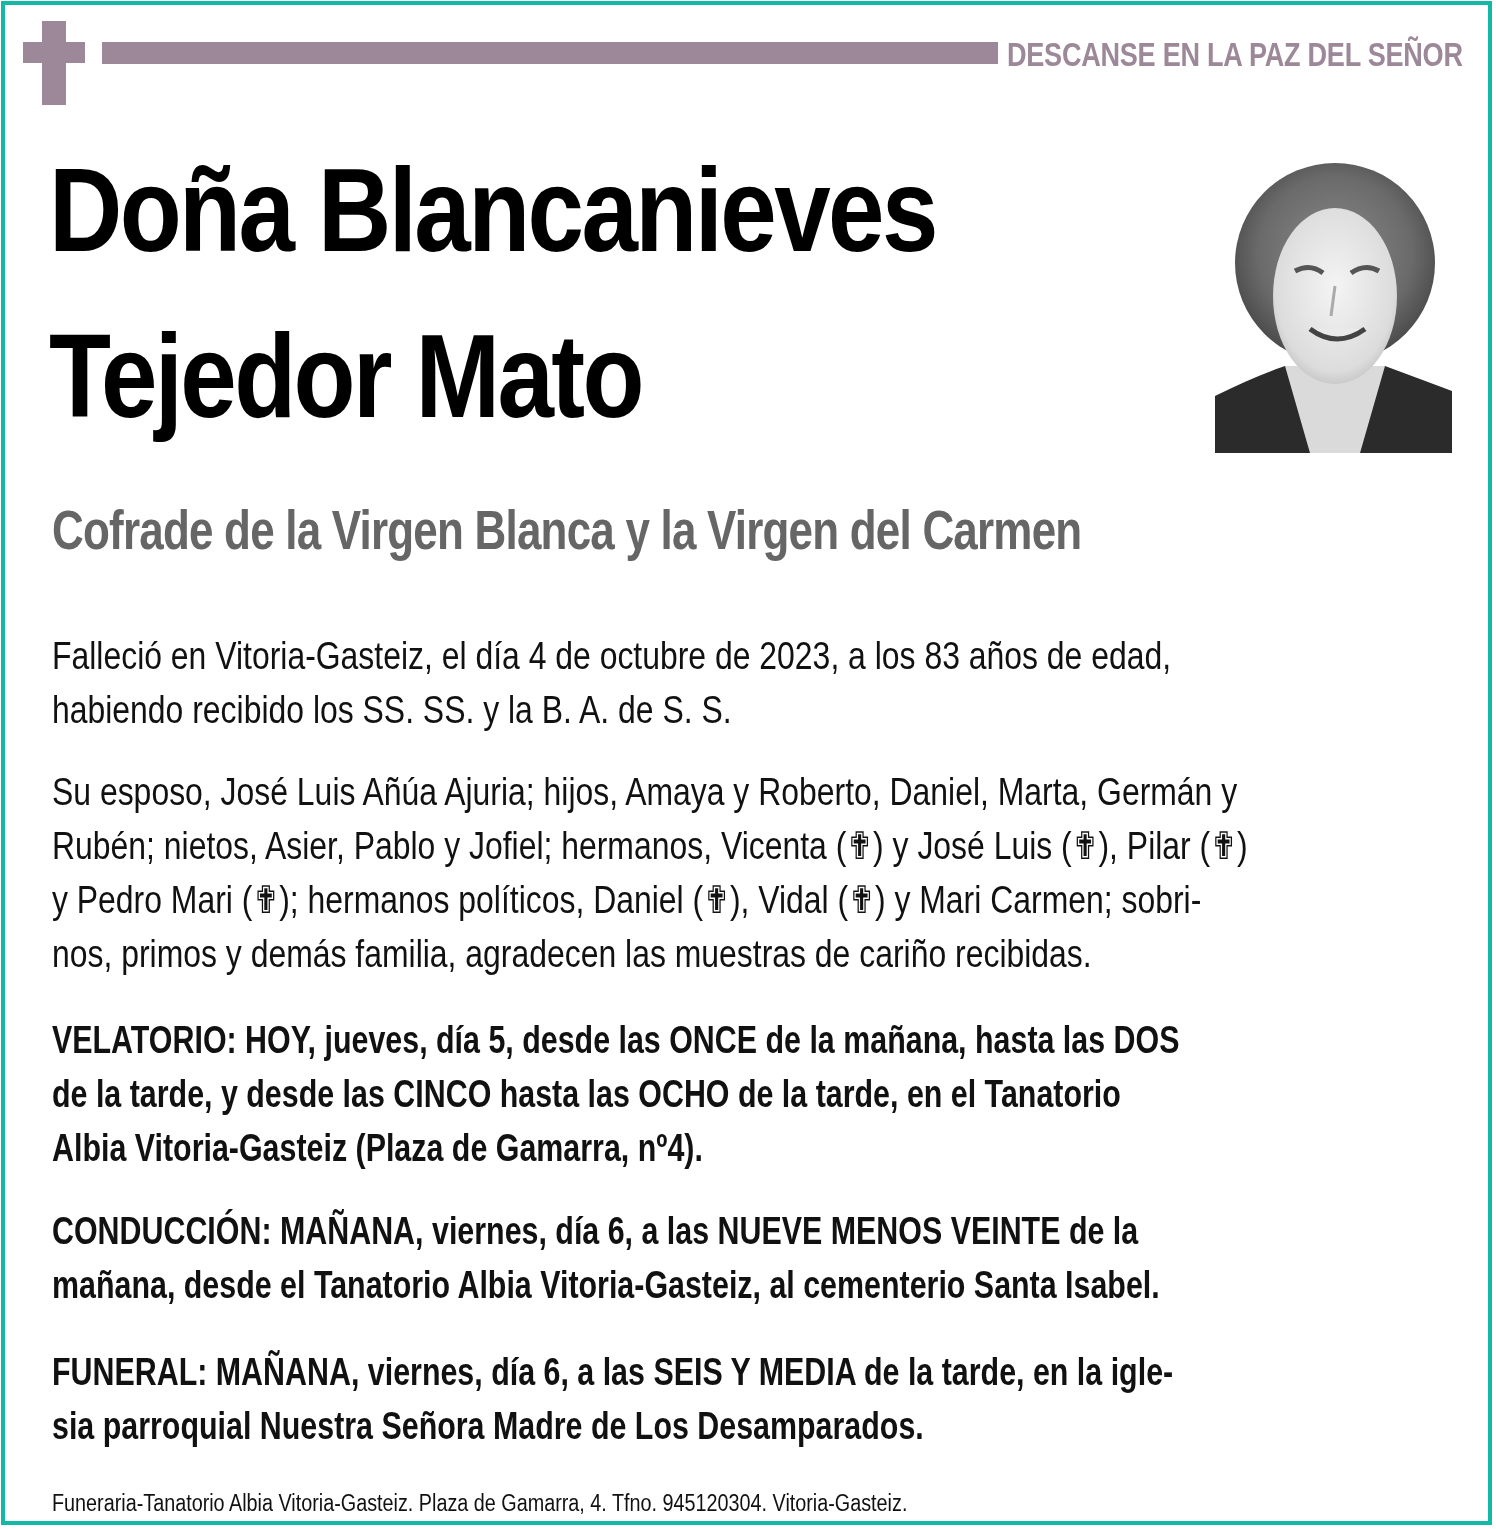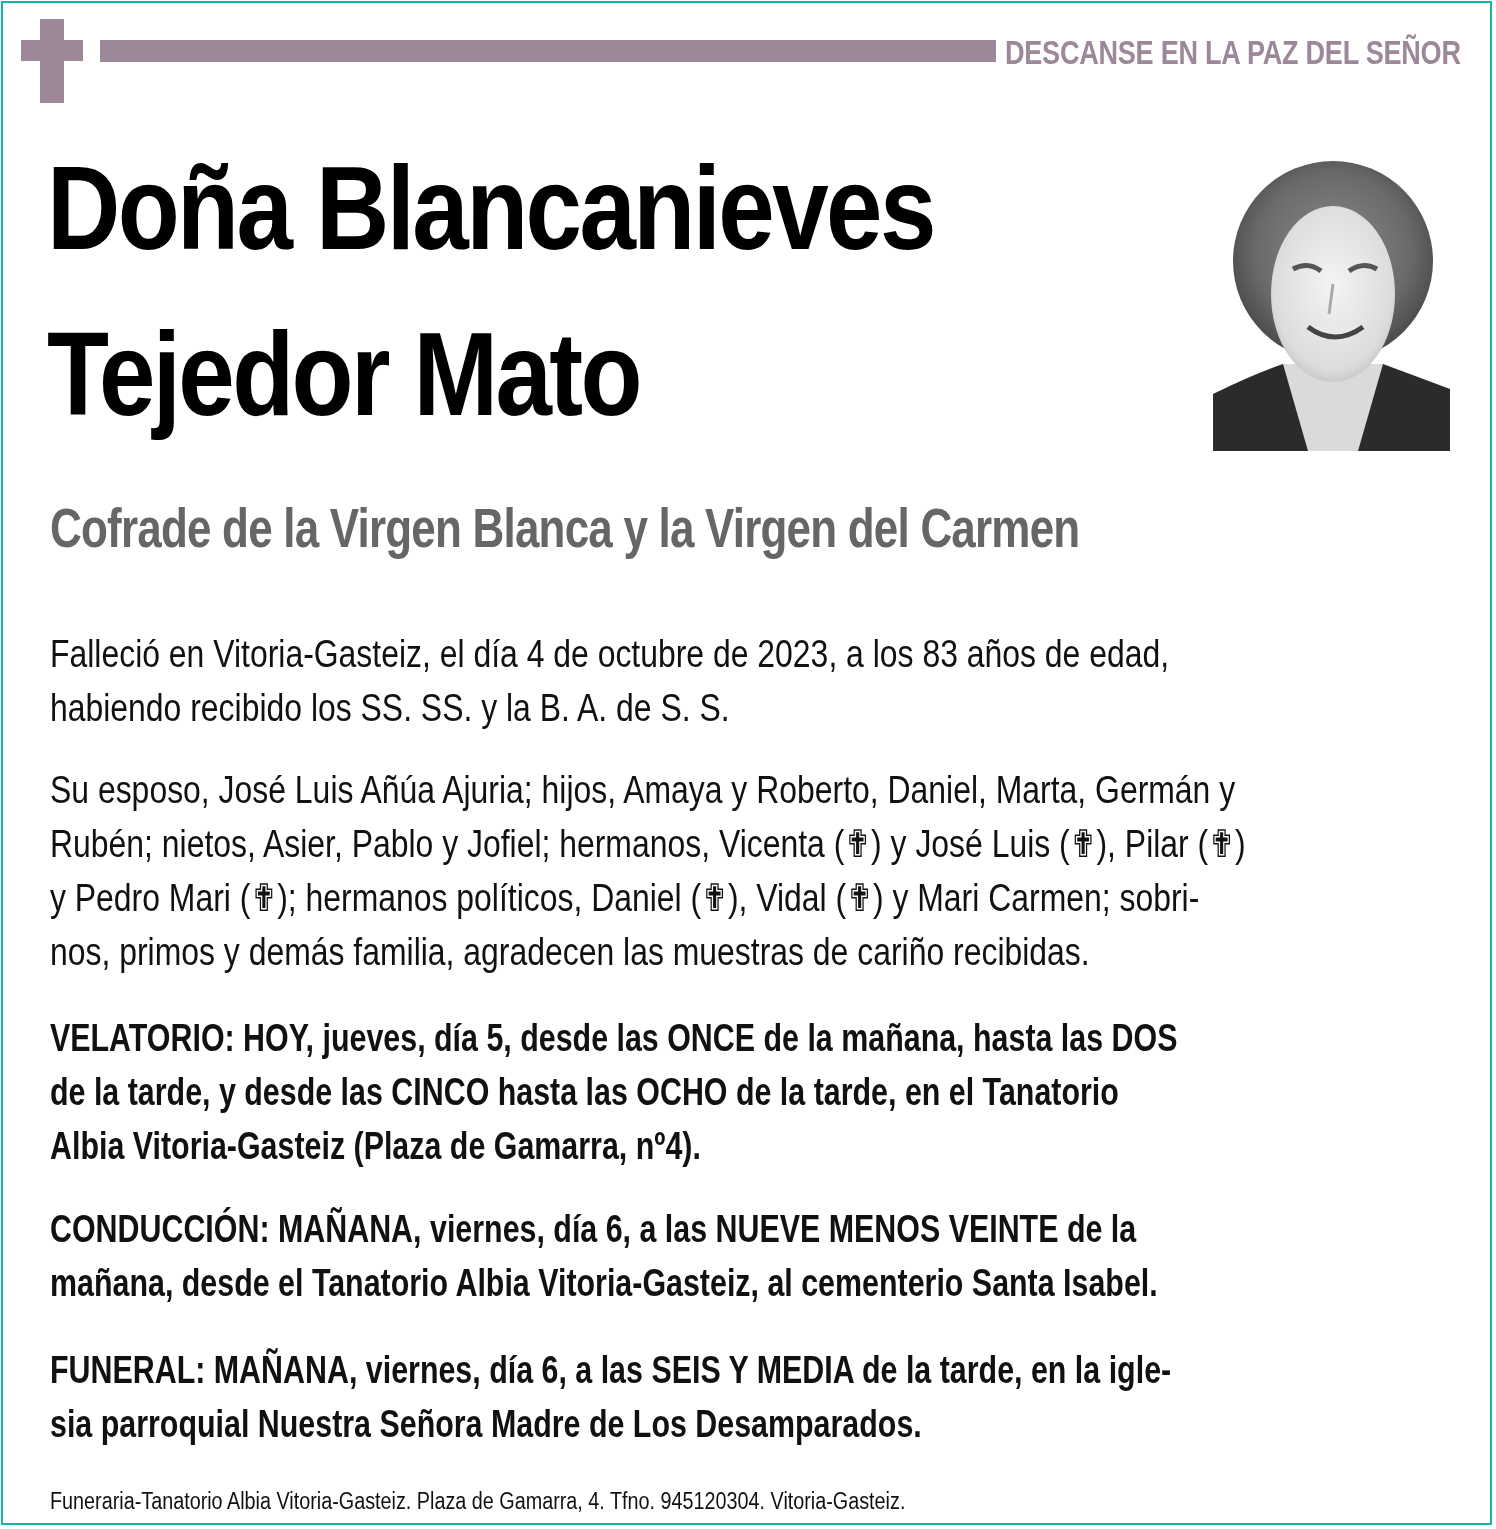--- a/index.html
+++ b/index.html
@@ -1,17 +1,17 @@
 <!DOCTYPE html>
 <html><head>
 <meta charset="utf-8">
 <style>
   html, body { margin: 0; padding: 0; background: #ffffff; }
   body { width: 1496px; height: 1529px; position: relative; overflow: hidden; font-family: "Liberation Sans", sans-serif; color: #111; }
-  .card { position: absolute; left: 1px; top: 1px; width: 1491px; height: 1524px; border: 2px solid #14b8a6; box-sizing: border-box; background: #fff; }
+  .card { position: absolute; left: 1px; top: 1px; width: 1491px; height: 1524px; border: 4px solid #14b8a6; box-sizing: border-box; background: #fff; }
   .cross-v { position: absolute; left: 37px; top: 16px; width: 24px; height: 84px; background: #9c8899; }
   .cross-h { position: absolute; left: 18px; top: 37px; width: 62px; height: 21px; background: #9c8899; }
   .bar { position: absolute; left: 97px; top: 37px; width: 896px; height: 22px; background: #9c8899; }
   .rip { position: absolute; left: 1002px; top: 31px; white-space: nowrap; font-weight: bold; font-size: 33px; color: #9c8899; transform-origin: left top; transform: scaleX(0.82); letter-spacing: -0.3px; }
   .name { position: absolute; left: 44px; white-space: nowrap; font-weight: bold; font-size: 118px; color: #000; transform-origin: left top; transform: scaleX(0.86); letter-spacing: -3px; line-height: 1; }
   .name.l1 { top: 146px; }
   .name.l2 { top: 312px; }
   .photo { position: absolute; left: 1210px; top: 146px; width: 237px; height: 302px; background: #fff; overflow: hidden; }
   .subtitle { position: absolute; left: 47px; top: 498px; white-space: nowrap; font-weight: bold; font-size: 55px; color: #666666; transform-origin: left top; transform: scaleX(0.80); letter-spacing: -1px; line-height: 1; }
   .para { position: absolute; left: 47px; white-space: nowrap; font-size: 38px; color: #111; transform-origin: left top; transform: scaleX(0.84); line-height: 54px; }

